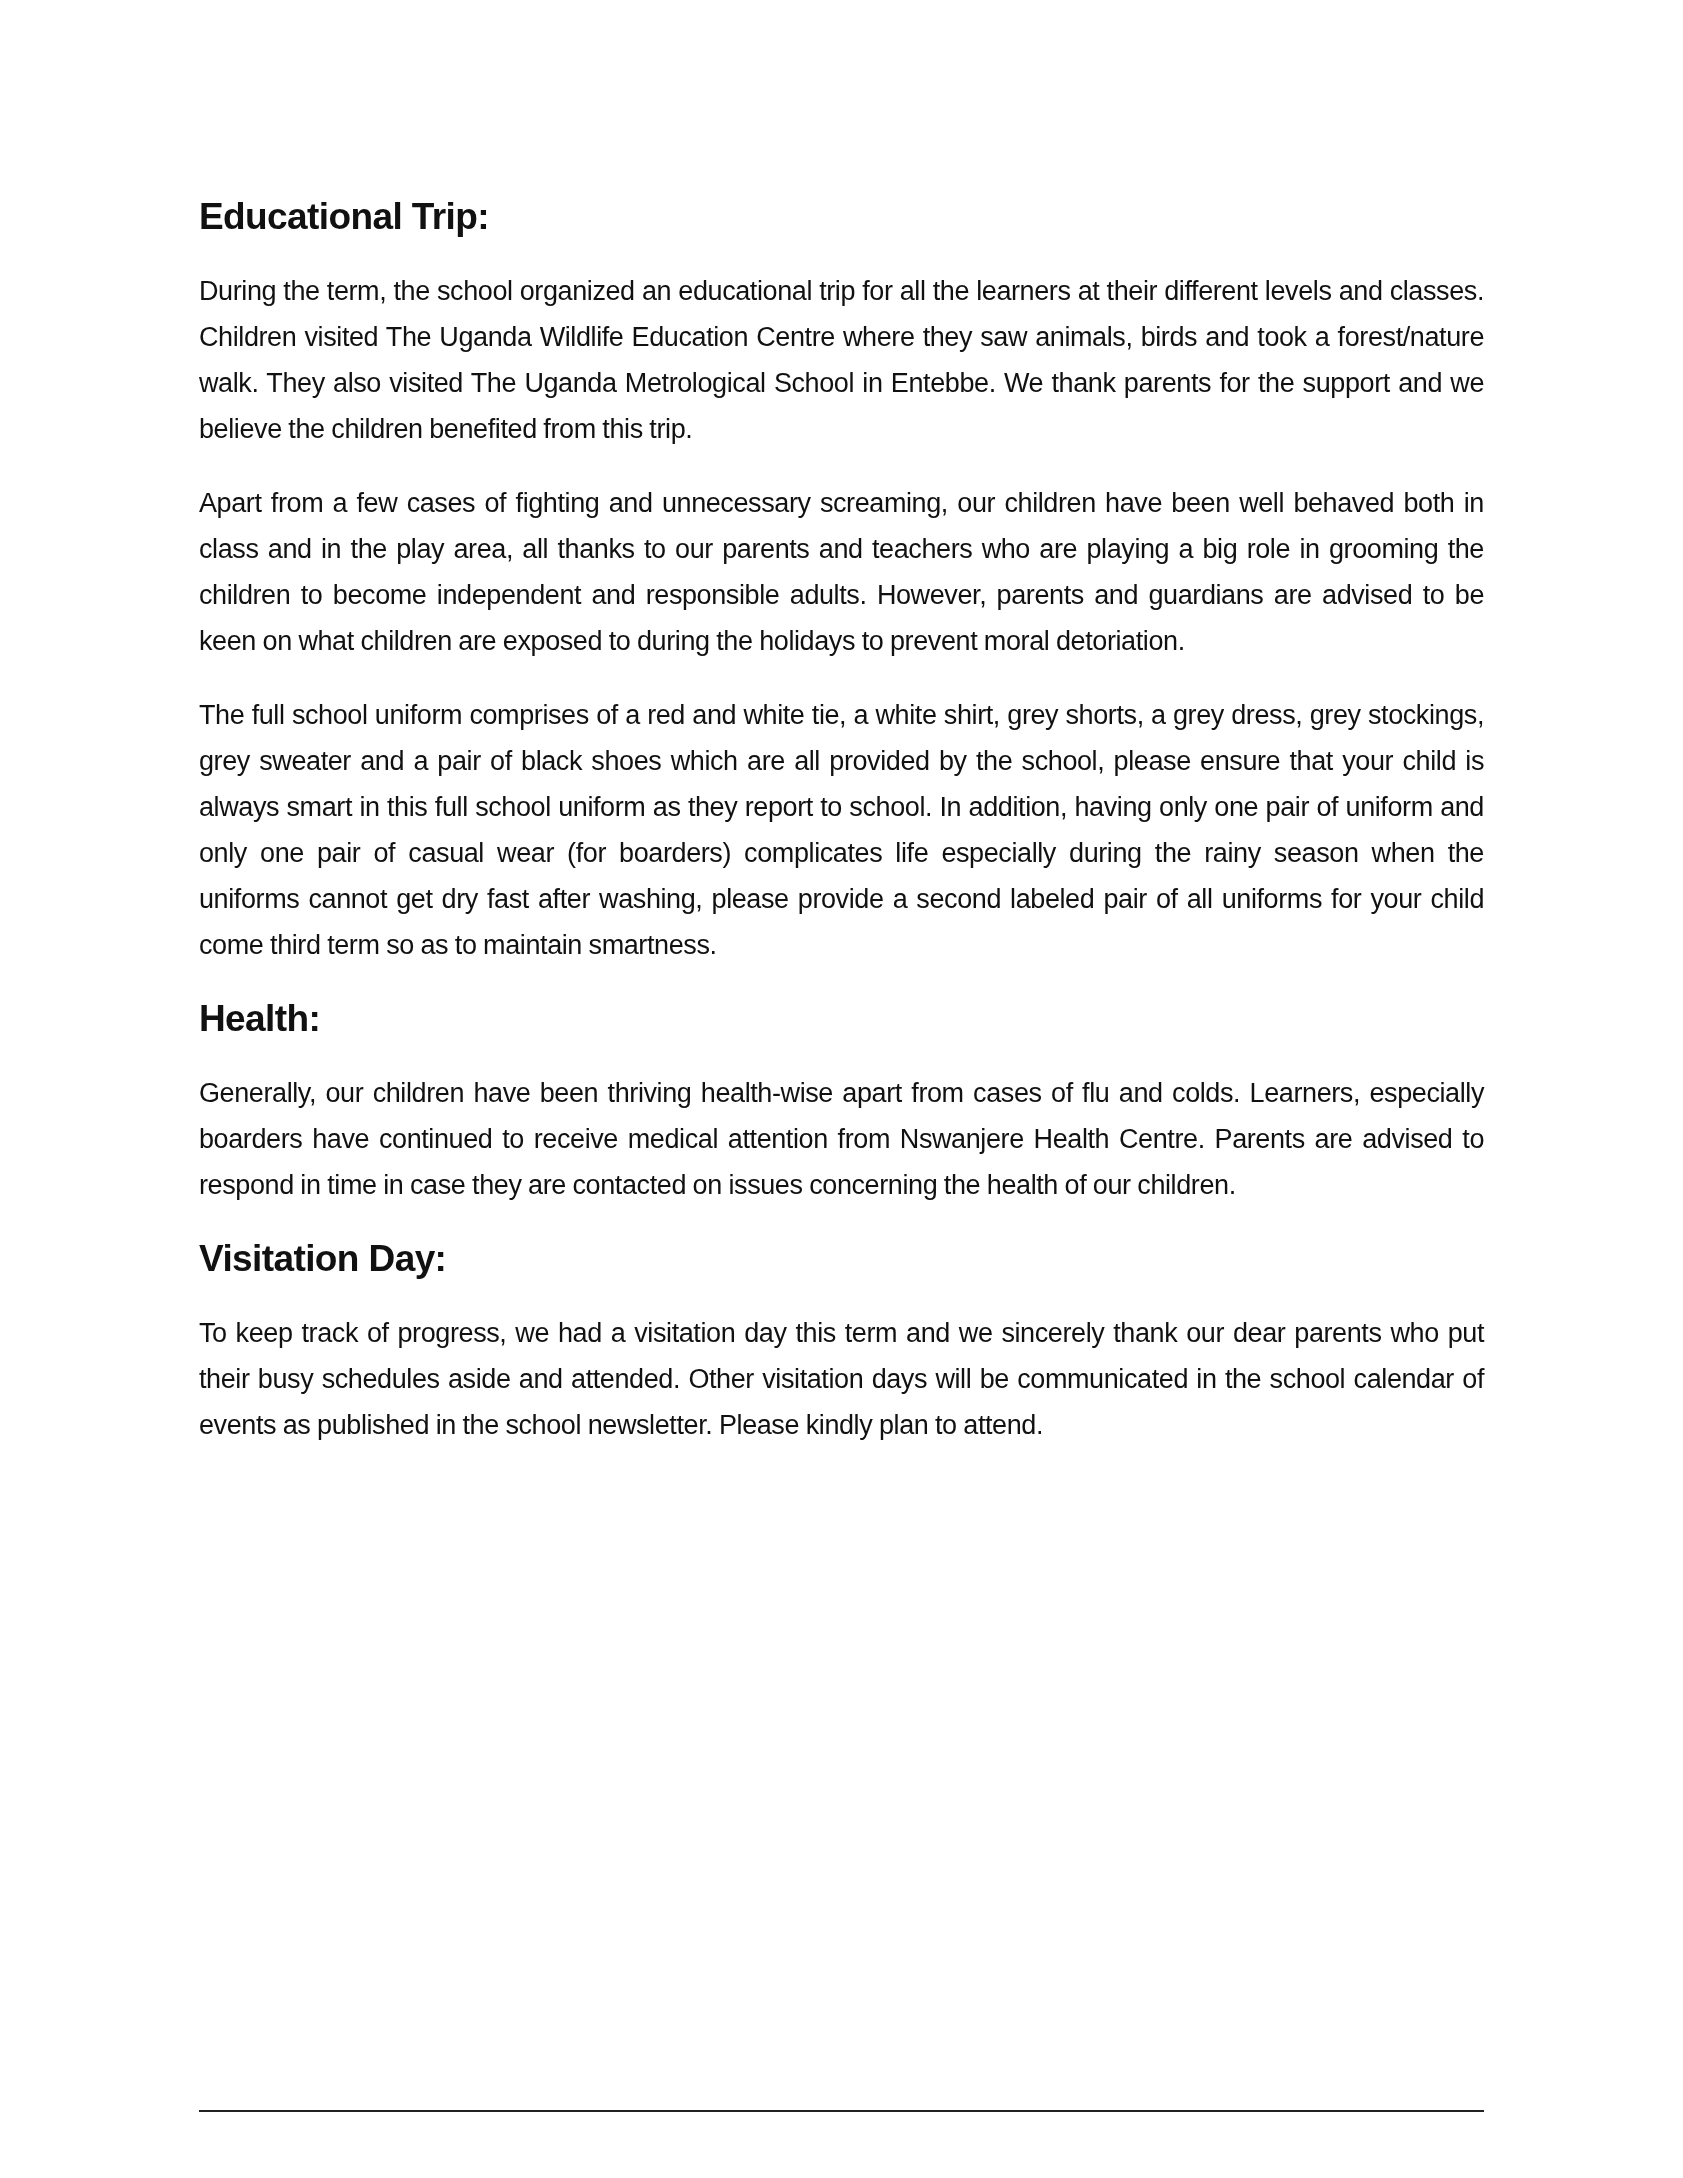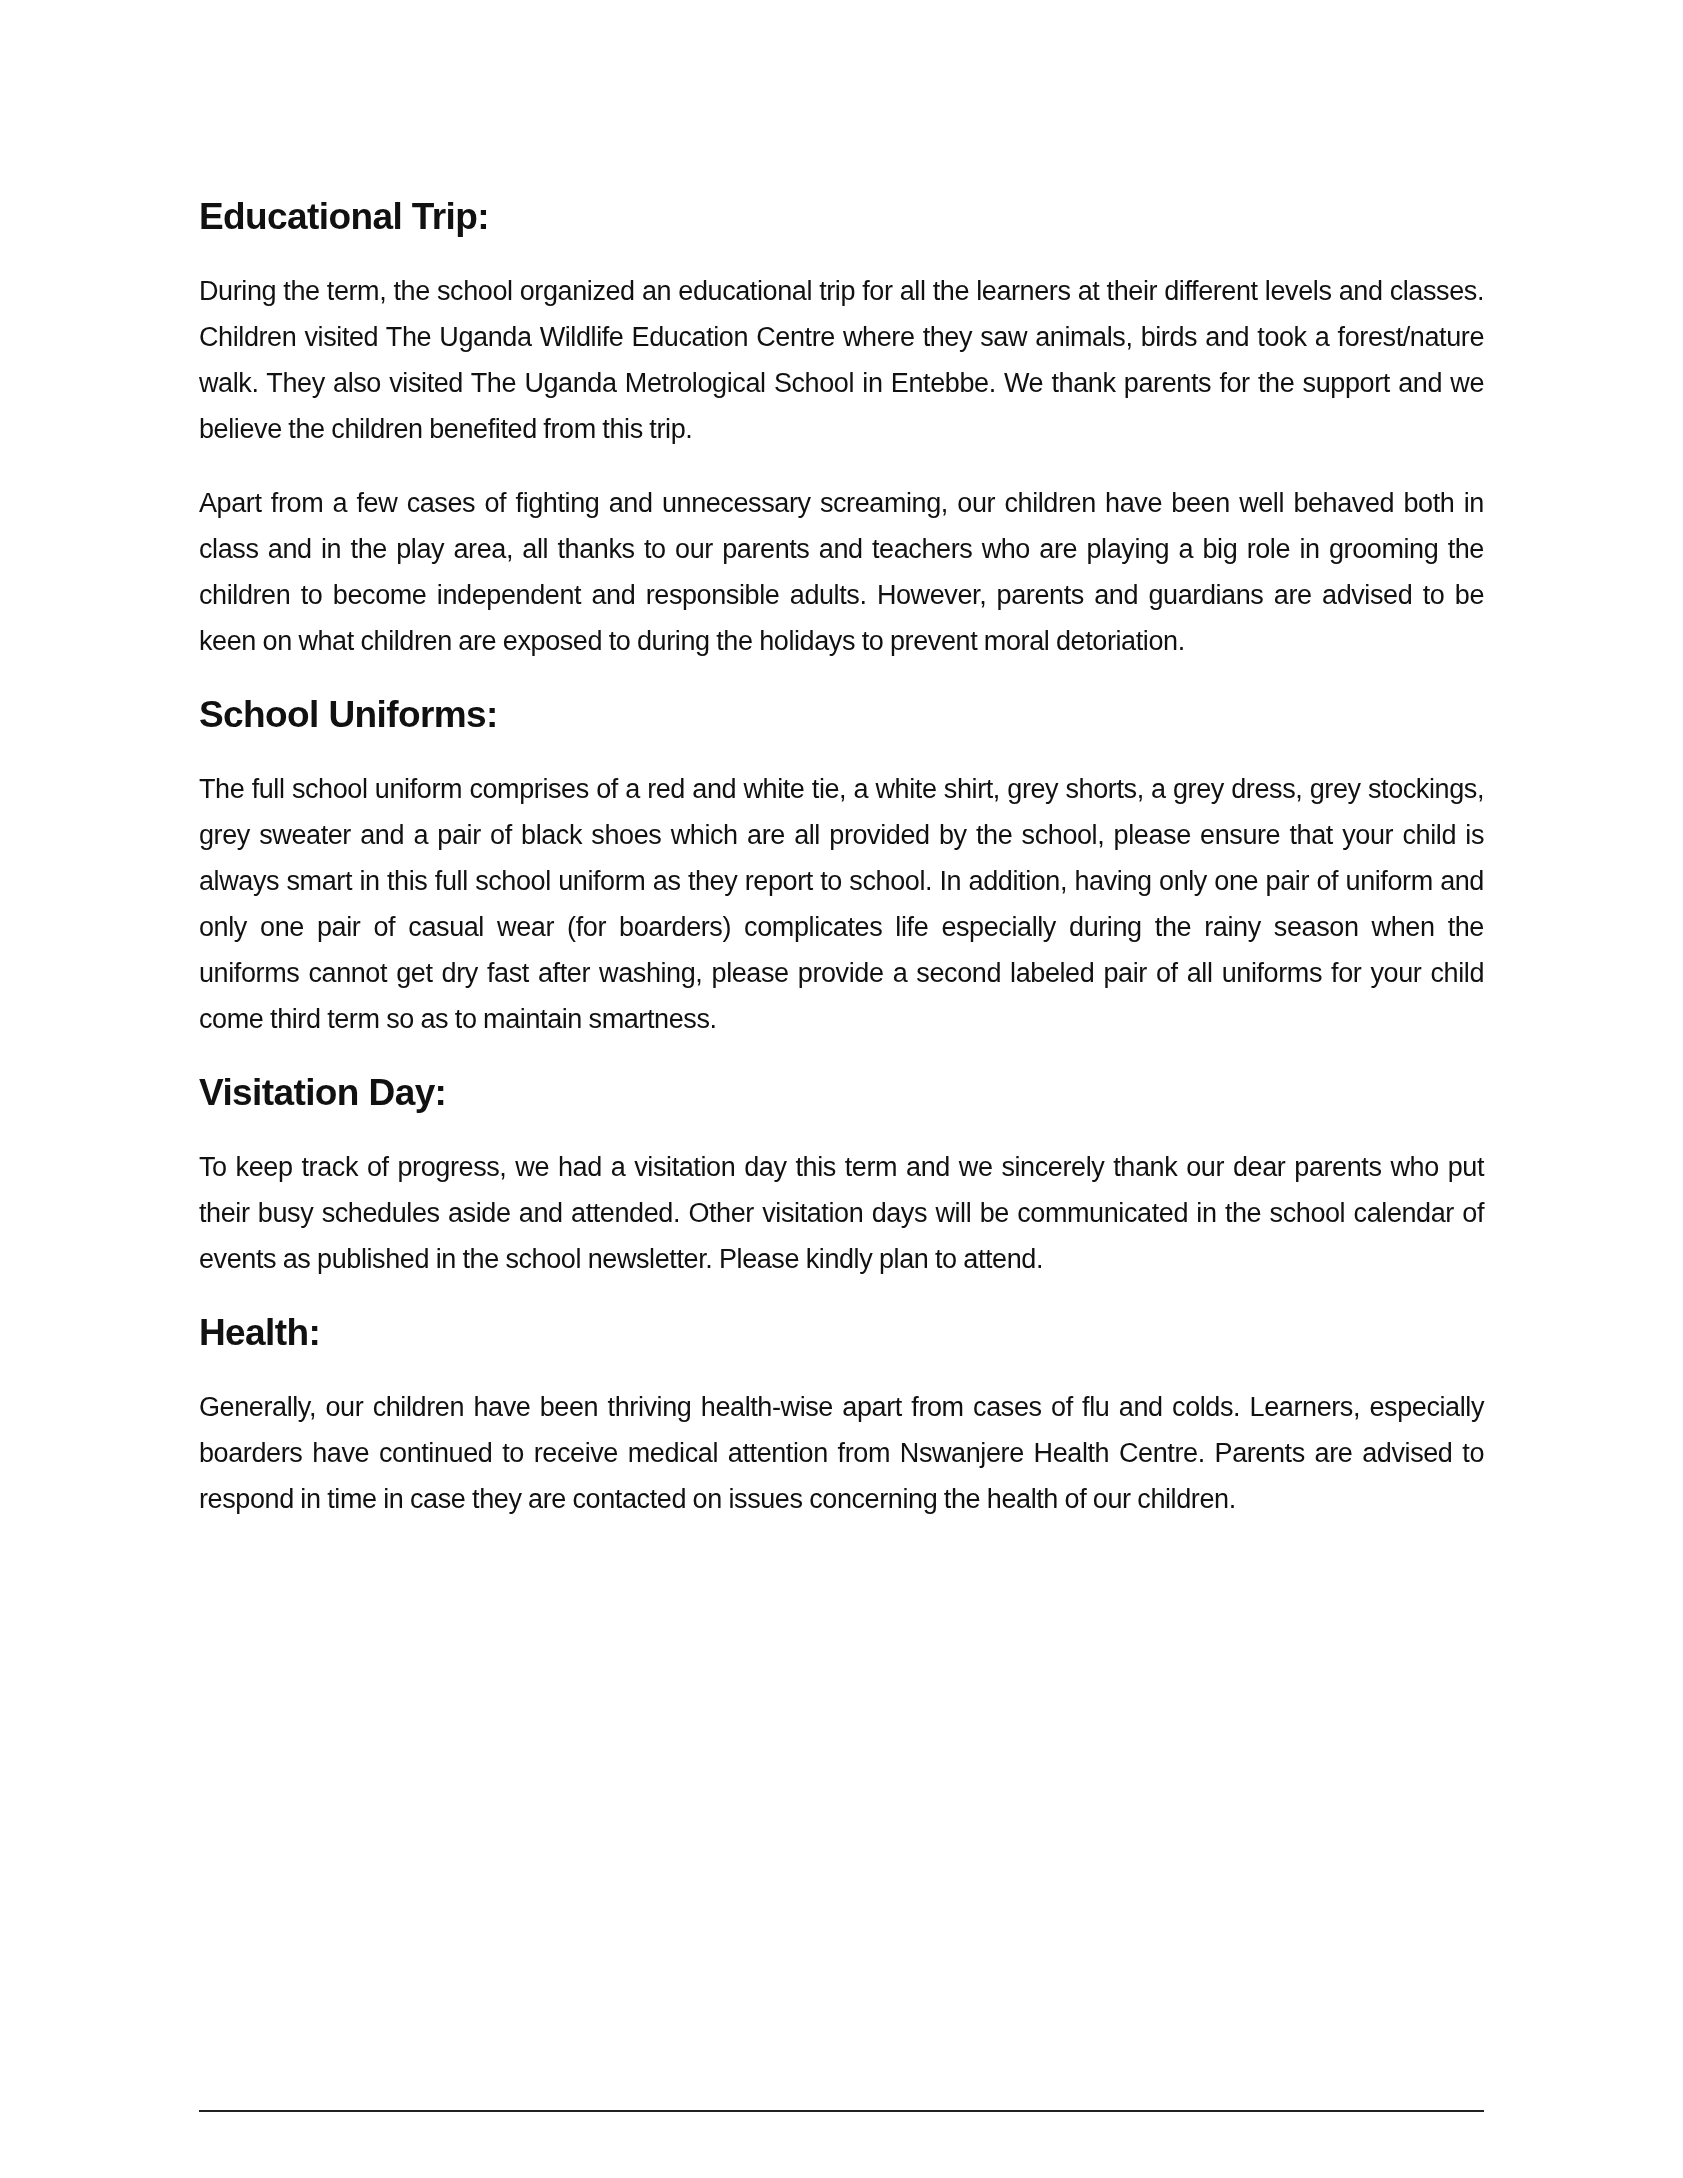--- a/index.html
+++ b/index.html
@@ -41,27 +41,26 @@
 
 <div class="page">
   <section>
     <h2 class="heading">Educational Trip:</h2>
     <p class="para">During the term, the school organized an educational trip for all the learners at their different levels and classes.  Children visited The Uganda Wildlife Education Centre where they saw animals, birds and took a forest/nature walk. They also visited The Uganda Metrological School in Entebbe. We thank parents for the support and we believe the children benefited from this trip.</p>
   </section>
   <section>
     <p class="para">Apart from a few cases of fighting and unnecessary screaming, our children have been well behaved both in class and in the play area, all thanks to our parents and teachers who are playing a big role in grooming the children to become independent and responsible adults. However, parents and guardians are advised to be keen on what children are exposed to during the holidays to prevent moral detoriation.</p>
   </section>
   <section>
-    <h2 class="heading">School Uniforms:</h2>
     <p class="para">The full school uniform comprises of a red and white tie, a white shirt, grey shorts, a grey dress, grey stockings, grey sweater and a pair of black shoes which are all provided by the school, please ensure that your child is always smart in this full school uniform as they report to school. In addition, having only one pair of uniform and only one pair of casual wear (for boarders) complicates life especially during the rainy season when the uniforms cannot get dry fast after washing, please provide a second labeled pair of all uniforms for your child come third term so as to maintain smartness.</p>
+  </section>
+  <section>
+    <h2 class="heading">Health:</h2>
+    <p class="para">Generally, our children have been thriving health-wise apart from cases of flu and colds. Learners, especially boarders have continued to receive medical attention from Nswanjere Health Centre. Parents are advised to respond in time in case they are contacted on issues concerning the health of our children.</p>
   </section>
   <section>
     <h2 class="heading">Visitation Day:</h2>
     <p class="para">To keep track of progress, we had a visitation day this term and we sincerely thank our dear parents who put their busy schedules aside and attended. Other visitation days will be communicated in the school calendar of events as published in the school newsletter. Please kindly plan to attend.</p>
-  </section>
-  <section>
-    <h2 class="heading">Health:</h2>
-    <p class="para">Generally, our children have been thriving health-wise apart from cases of flu and colds. Learners, especially boarders have continued to receive medical attention from Nswanjere Health Centre. Parents are advised to respond in time in case they are contacted on issues concerning the health of our children.</p>
   </section>
 </div>
 
 <div class="footer-rule"></div>
 
 
 </body></html>

